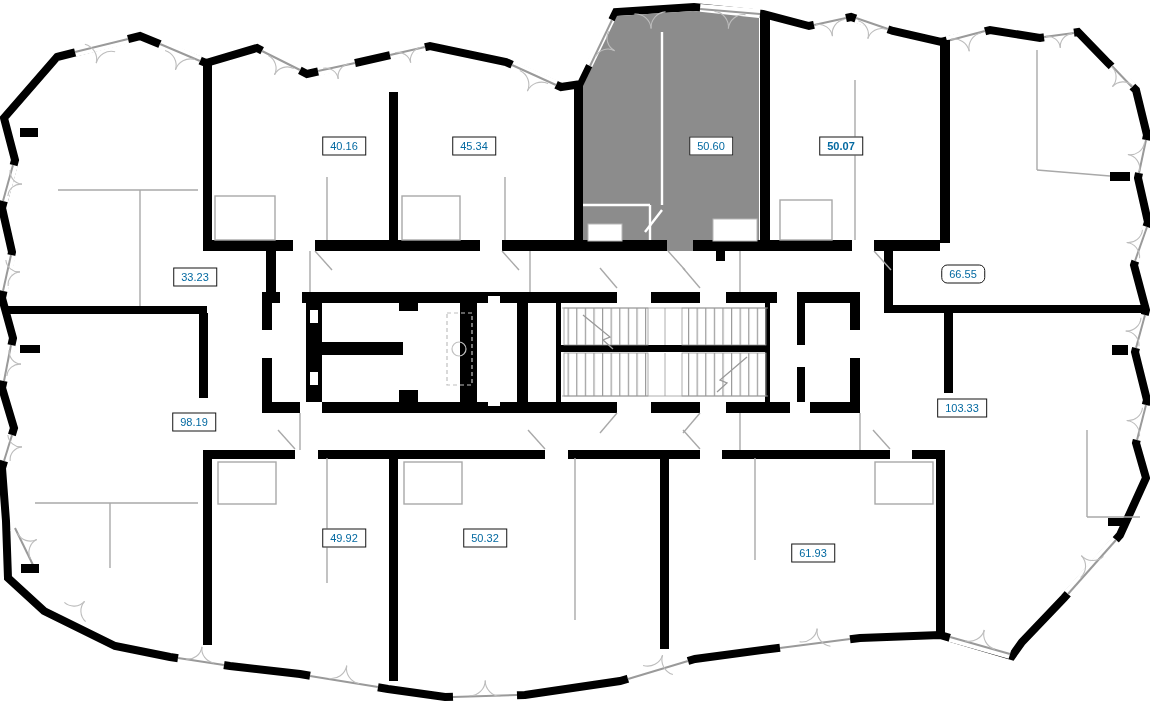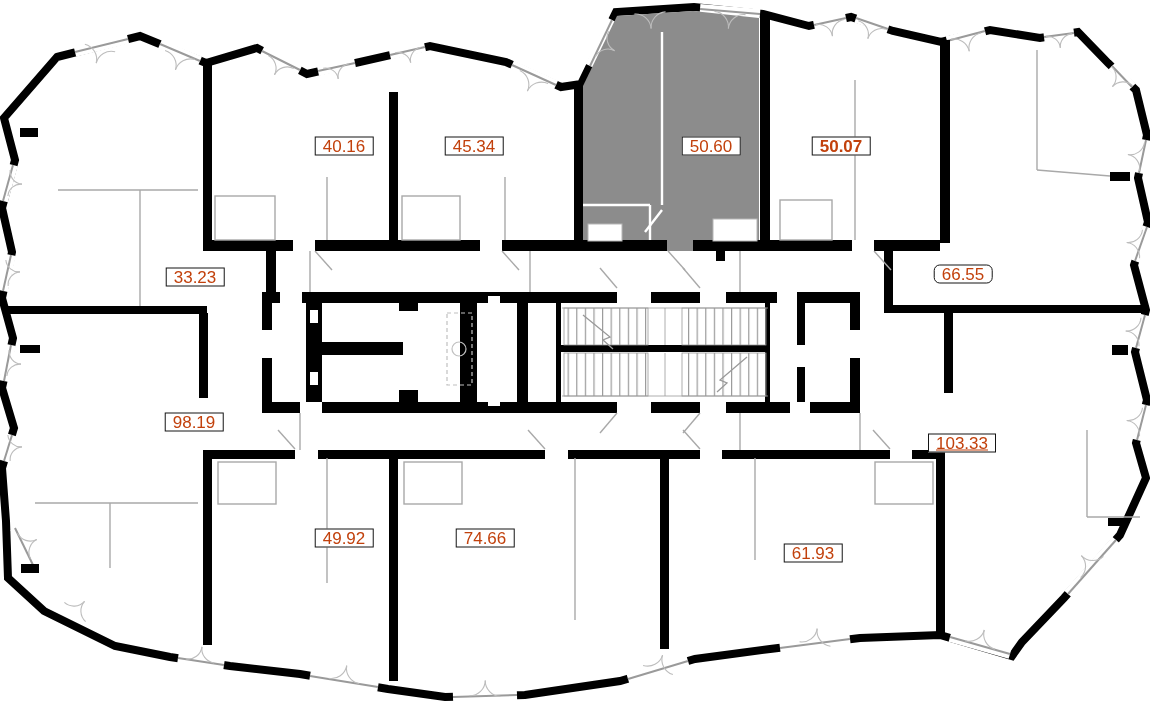--- a/index.html
+++ b/index.html
@@ -1,20 +1,20 @@
 <!DOCTYPE html>
 <html><head>
 <meta charset="utf-8">
 <style>
   html,body{margin:0;padding:0;background:#ffffff;}
   .stage{position:relative;width:1150px;height:701px;background:#ffffff;overflow:hidden;
          font-family:"Liberation Sans",sans-serif;}
   .plan-svg{position:absolute;left:0;top:0;width:1150px;height:701px;}
   .area-label{position:absolute;transform:translate(-50%,-50%);background:#ffffff;
-              border:1.2px solid #141414;color:#c2410c;font-size:17px;line-height:15px;
+              border:1.2px solid #141414;color:#0369a1;font-size:11px;line-height:15px;
               padding:1px 7px;white-space:nowrap;cursor:pointer;}
   .area-label.hl{}
 </style>
 </head>
 <body>
 
 <div class="stage">
 
 <svg class="plan-svg" viewBox="0 0 1150 701">
   <defs>
@@ -274,18 +274,18 @@
   </g>
 </svg>
 
 <div class="area-label" style="left:344px;top:146px;">40.16</div>
 <div class="area-label" style="left:436px;top:146px;margin-left:38px;">45.34</div>
 <div class="area-label hl" style="left:711px;top:146px;">50.60</div>
 <div class="area-label" style="left:841px;top:146px;font-weight:bold;">50.07</div>
 <div class="area-label" style="left:195px;top:277px;">33.23</div>
 <div class="area-label" style="left:963px;top:274px;border-radius:6px;">66.55</div>
 <div class="area-label" style="left:194px;top:422px;">98.19</div>
-<div class="area-label" style="left:962px;top:443px;text-decoration:underline;">103.33</div>
+<div class="area-label" style="left:962px;top:408px;">103.33</div>
 <div class="area-label" style="left:344px;top:538px;">49.92</div>
-<div class="area-label" style="left:485px;top:538px;">74.66</div>
+<div class="area-label" style="left:485px;top:538px;">50.32</div>
 <div class="area-label" style="left:813px;top:537px;margin-top:16px;">61.93</div>
 
 </div>
 
 </body></html>

